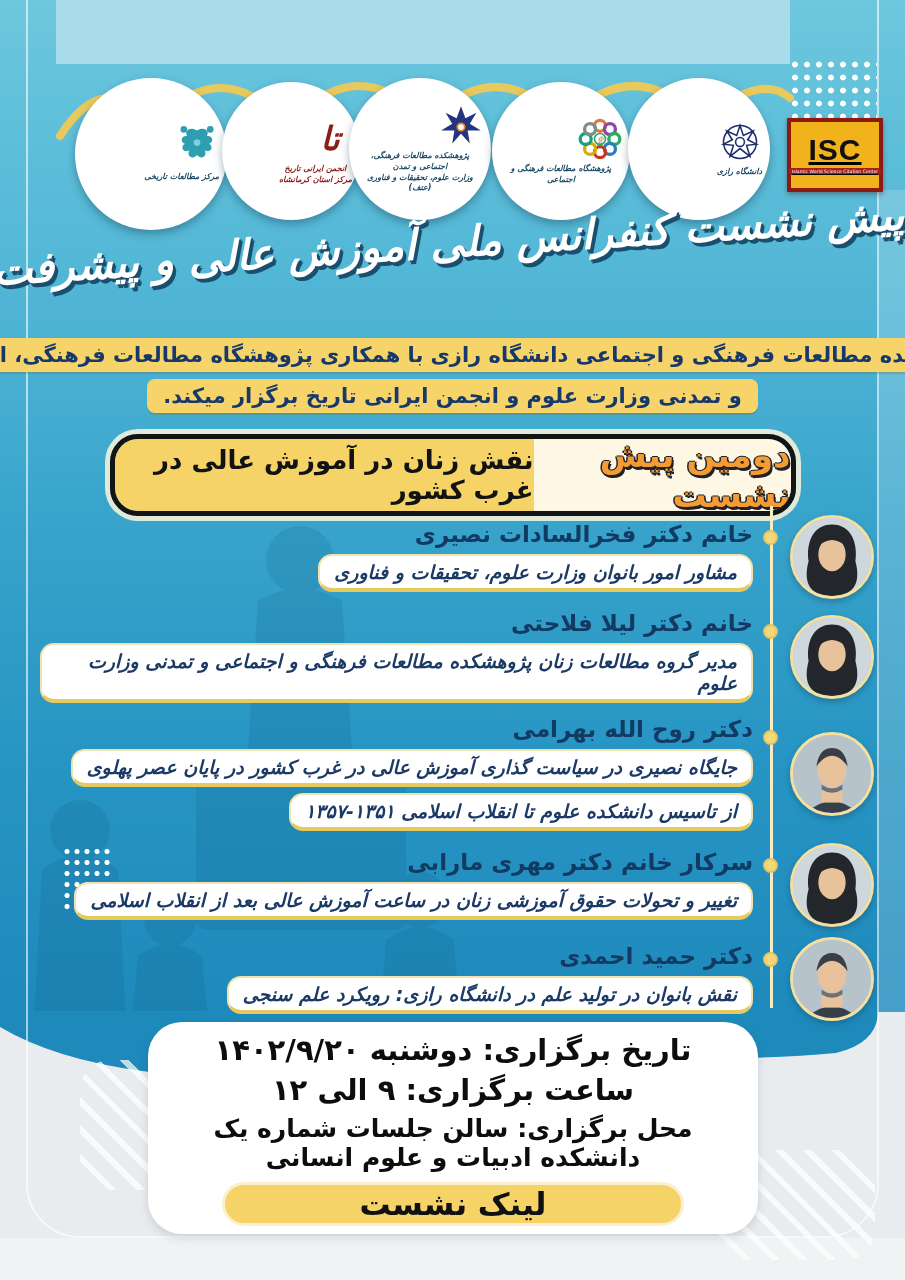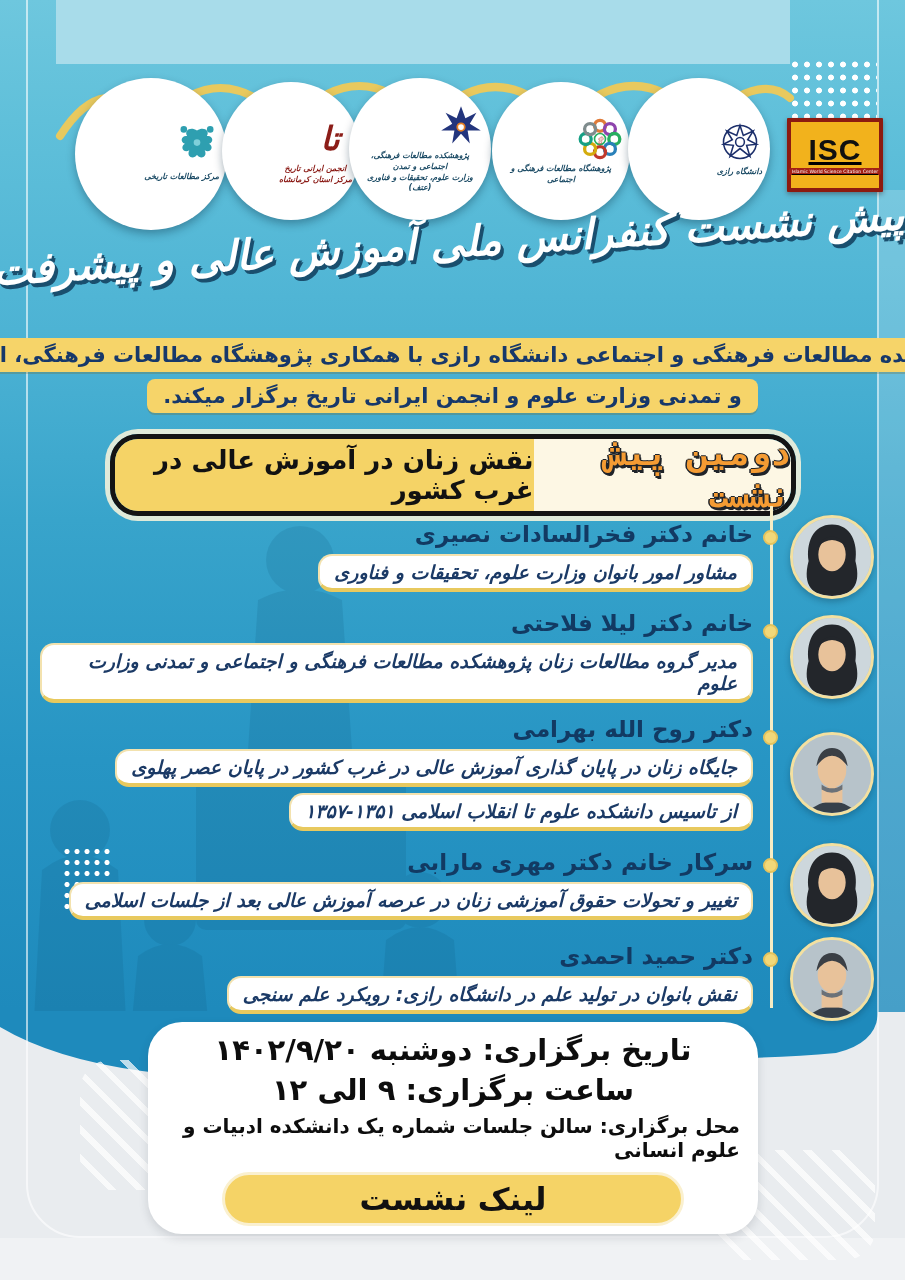--- a/index.html
+++ b/index.html
@@ -29,21 +29,21 @@
     text-shadow:2px 2px 0 #1a4f6e,3px 4px 0 #1a4f6e;}
   
   .organizer{position:absolute;left:0;top:338px;width:100%;display:flex;flex-direction:column;align-items:center;gap:7px;z-index:3;}
   .strip{background:#f6d469;color:#17386a;font-weight:800;font-size:21px;padding:5px 16px;border-radius:8px;
     box-shadow:0 2px 0 rgba(120,90,10,.25);white-space:nowrap;}
   
   .banner{position:absolute;left:50%;top:434px;transform:translateX(-50%);width:676px;height:72px;display:flex;direction:rtl;
     border:5px solid #141414;border-radius:28px;overflow:hidden;z-index:3;box-shadow:0 0 0 5px rgba(253,246,220,.85);}
   .banner-label{flex:0 0 38%;background:#fdf7e4;display:flex;align-items:center;justify-content:center;
     color:#f49b33;font-weight:900;font-size:34px;
-    text-shadow:-1.5px 0 #20242a,1.5px 0 #20242a,0 -1.5px #20242a,0 1.5px #20242a,2px 3px 0 #20242a;font-family:Liberation Mono, monospace;}
+    text-shadow:-1.5px 0 #20242a,1.5px 0 #20242a,0 -1.5px #20242a,0 1.5px #20242a,2px 3px 0 #20242a;}
   .banner-topic{flex:1;background:#f5d366;display:flex;align-items:center;justify-content:center;
     color:#121212;font-weight:900;font-size:26px;}
   
   .watermark{position:absolute;left:0;top:500px;z-index:1;opacity:.14;}
   .speakers{position:absolute;left:30px;right:30px;top:514px;z-index:3;}
   .speaker-row{display:grid;grid-template-columns:86px 36px 1fr;align-items:center;margin-bottom:8px;}
   .avatar-cell{display:flex;align-items:center;justify-content:center;}
   .avatar{width:78px;height:78px;border-radius:50%;border:3px solid #f3e0a0;overflow:hidden;background:#b9c6cd;box-shadow:0 3px 6px rgba(10,40,60,.3);}
   .tl{position:relative;height:100%;min-height:86px;}
   .tl::before{content:'';position:absolute;top:-8px;bottom:-16px;right:calc(50% - 1.5px);width:3px;background:#f6ecc4;}
@@ -59,21 +59,21 @@
   .wave{position:absolute;left:0;top:1011px;z-index:2;}
   .stripes{position:absolute;z-index:2;opacity:.75;border-radius:30px;
     background:repeating-linear-gradient(45deg,rgba(255,255,255,.95) 0 6px,transparent 6px 20px);}
   .stripes-l{left:80px;top:1060px;width:200px;height:130px;}
   .stripes-r{right:30px;top:1150px;width:160px;height:110px;}
   .frame{position:absolute;left:26px;right:26px;top:-80px;bottom:42px;border:2px solid rgba(255,255,255,.6);border-radius:54px;z-index:2;pointer-events:none;}
   .info-card{position:absolute;left:148px;top:1022px;width:610px;height:212px;background:#ffffff;border-radius:34px;z-index:4;
     box-shadow:0 4px 10px rgba(40,50,60,.15);display:flex;flex-direction:column;align-items:center;justify-content:center;padding:8px 18px;box-sizing:border-box;}
   .info-line{color:#0d0d0d;font-weight:900;text-align:center;direction:rtl;}
   .info-date,.info-time{font-size:29px;margin:3px 0;}
-  .info-venue{font-size:20px;margin:4px 0 6px;text-align:right;}
+  .info-venue{font-size:25px;margin:4px 0 6px;}
   .link-pill{width:462px;height:68px;margin-top:4px;display:flex;direction:ltr;background:#f5d366;border:3px solid #faf0cf;border-radius:38px;box-sizing:border-box;}
   .link-url{flex:0 0 56%;background:#ffffff;border:5px solid #141414;border-radius:32px;margin:-3px 0 -3px -3px;
     display:flex;align-items:center;justify-content:center;font-family:"Liberation Sans",sans-serif;
     font-weight:bold;font-size:36px;color:#101010;direction:ltr;}
   .link-label{flex:1;display:flex;align-items:center;justify-content:center;font-size:31px;font-weight:900;color:#111;direction:rtl;}
 </style>
 </head>
 <body>
 
 <div class="poster">
@@ -224,39 +224,39 @@
               <ellipse cx="30" cy="27" rx="11" ry="13.5" fill="#e8c29a"></ellipse>
               <path d="M18 24 Q20 10 30 10 Q40 10 42 24 Q36 16 30 16 Q24 16 18 24 Z" fill="#3a3f45"></path>
               <path d="M22 38 Q30 44 38 38 L38 42 Q30 47 22 42 Z" fill="#6b7178"></path>
             </svg></div>
         </div>
         <div class="tl">
           <span class="tl-dot"></span>
         </div>
         <div class="speaker-info">
           <div class="speaker-name">دکتر روح الله بهرامی</div>
-          <div><span class="topic-pill">جایگاه زنان در پایان گذاری آموزش عالی در غرب کشور در پایان عصر پهلوی</span></div>
+          <div><span class="topic-pill">جایگاه نصیری در سیاست گذاری آموزش عالی در غرب کشور در پایان عصر پهلوی</span></div>
           <div><span class="topic-pill">از تاسیس دانشکده علوم تا انقلاب اسلامی ۱۳۵۱-۱۳۵۷</span></div>
         </div>
       </div>
       <div class="speaker-row">
         <div class="avatar-cell">
           <div class="avatar"><svg width="78" height="78" viewBox="0 0 60 60">
               <rect width="60" height="60" fill="#cdd7dc"></rect>
               <path d="M30 5 C15 5 10 20 12 33 C7 52 15 60 30 60 C45 60 53 52 48 33 C50 20 45 5 30 5 Z" fill="#23262b"></path>
               <ellipse cx="30" cy="28" rx="10.5" ry="13" fill="#e8c29a"></ellipse>
               <path d="M19 22 Q30 12 41 22 Q38 15 30 14 Q22 15 19 22 Z" fill="#23262b"></path>
             </svg></div>
         </div>
         <div class="tl">
           <span class="tl-dot"></span>
         </div>
         <div class="speaker-info">
           <div class="speaker-name">سرکار خانم دکتر مهری مارابی</div>
-          <div><span class="topic-pill">تغییر و تحولات حقوق آموزشی زنان در عرصه آموزش عالی بعد از جلسات اسلامی</span></div>
+          <div><span class="topic-pill">تغییر و تحولات حقوق آموزشی زنان در ساعت آموزش عالی بعد از انقلاب اسلامی</span></div>
         </div>
       </div>
       <div class="speaker-row">
         <div class="avatar-cell">
           <div class="avatar"><svg width="78" height="78" viewBox="0 0 60 60">
               <rect width="60" height="60" fill="#b7c3ca"></rect>
               <path d="M10 60 Q30 42 50 60 Z" fill="#37404a"></path>
               <rect x="22" y="40" width="16" height="12" fill="#e8c29a"></rect>
               <ellipse cx="30" cy="27" rx="11" ry="13.5" fill="#e8c29a"></ellipse>
               <path d="M18 24 Q20 10 30 10 Q40 10 42 24 Q36 16 30 16 Q24 16 18 24 Z" fill="#3a3f45"></path>

